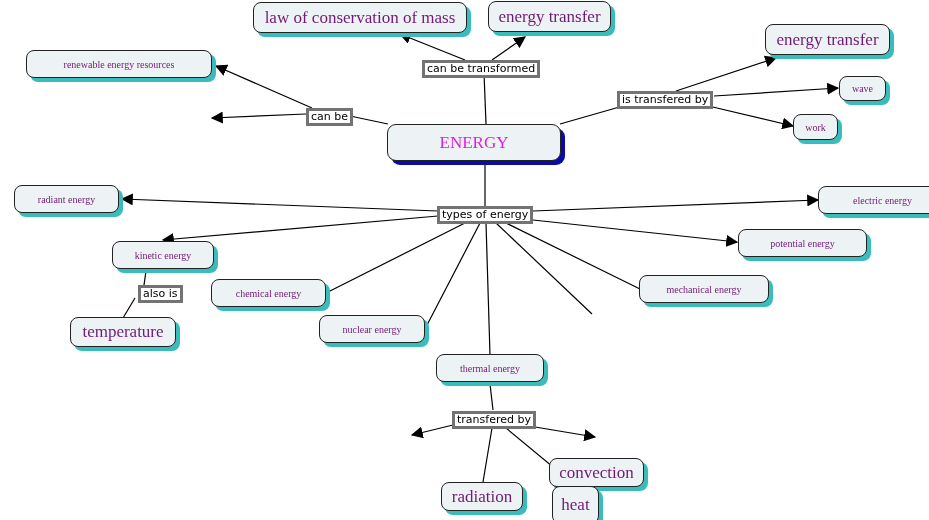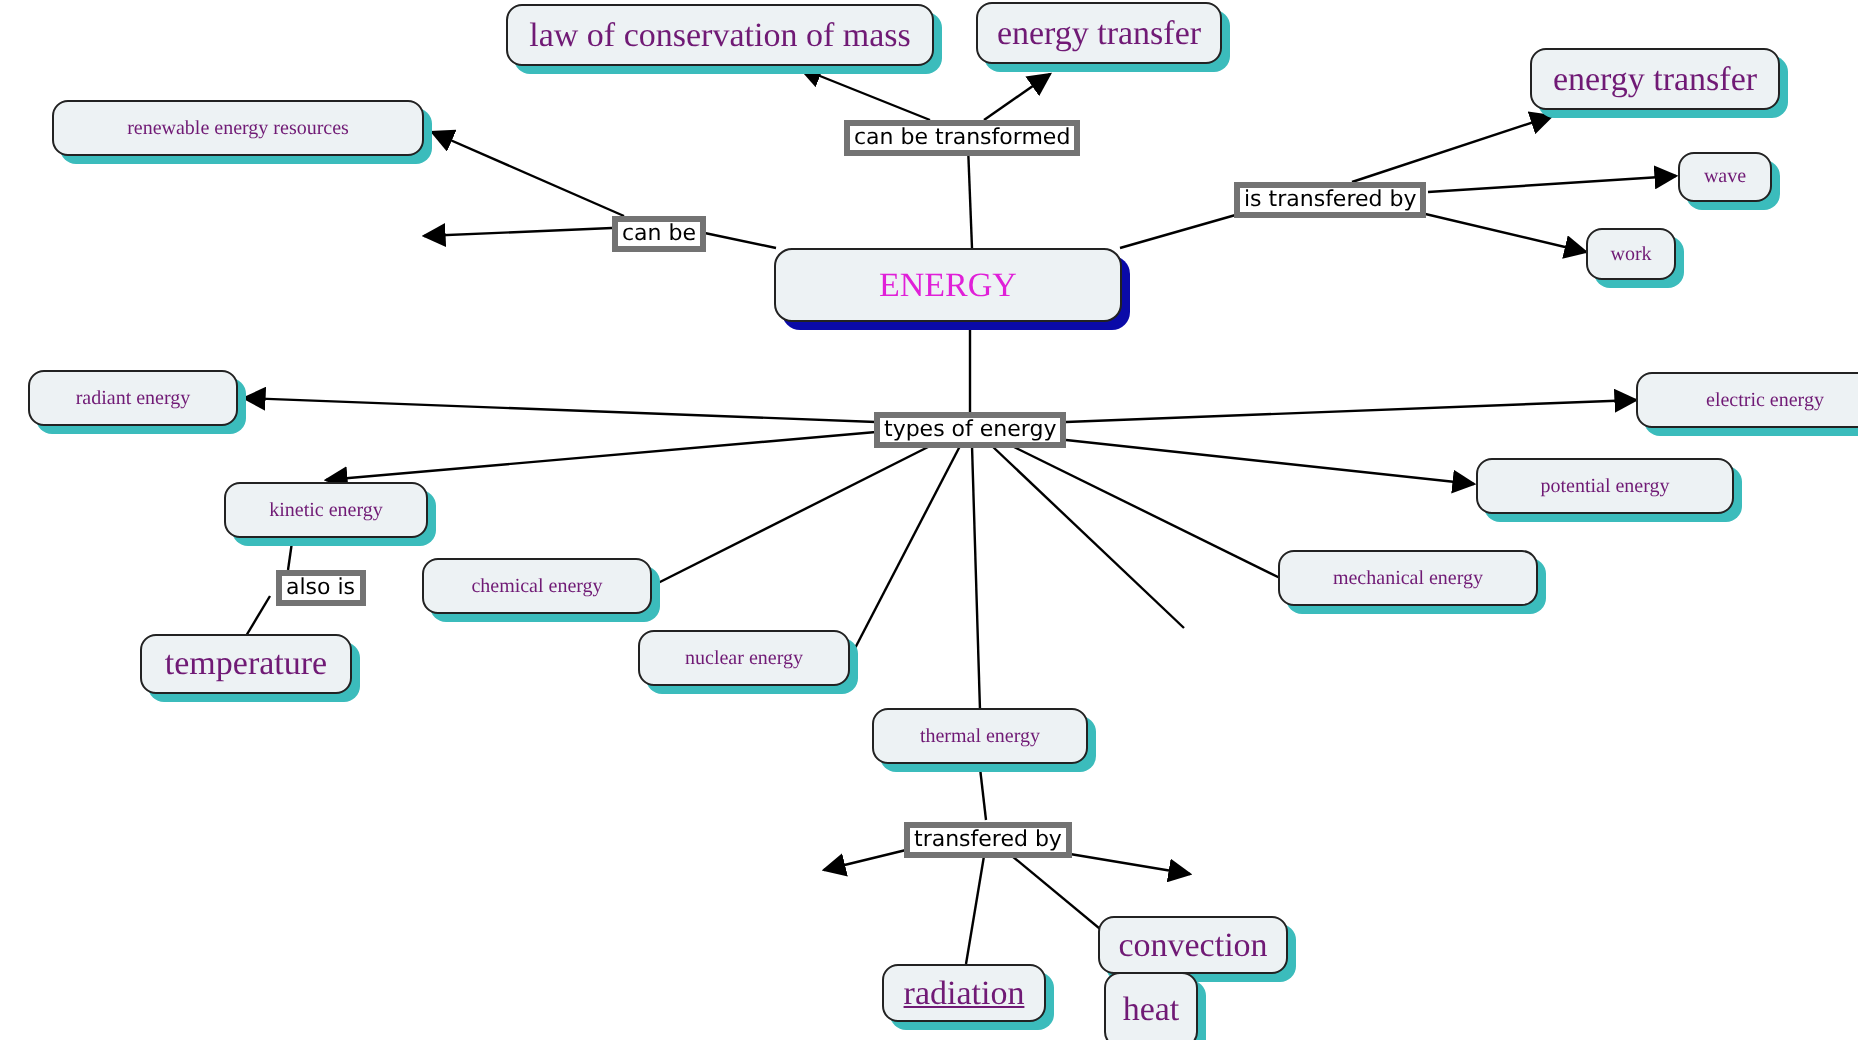--- a/index.html
+++ b/index.html
@@ -113,21 +113,21 @@
   </div>
   <div class="node serif" style="left:70px;top:317px;width:106px;height:30px;">
     <span>temperature</span>
   </div>
   <div class="node sans" style="left:436px;top:354px;width:108px;height:28px;">
     <span>thermal energy</span>
   </div>
   <div class="node serif" style="left:549px;top:438px;width:95px;height:29px;margin-top:20px;">
     <span>convection</span>
   </div>
-  <div class="node serif" style="left:441px;top:482px;width:82px;height:29px;text-decoration:underline;">
+  <div class="node serif" style="left:441px;top:482px;width:82px;height:29px;">
     <span>radiation</span>
   </div>
   <div class="node serif" style="left:552px;top:486px;width:47px;height:38px;">
     <span>heat</span>
   </div>
 
   <div class="lbl" style="left:422px;top:60px;">
     <span>can be transformed</span>
   </div>
   <div class="lbl" style="left:306px;top:108px;">

